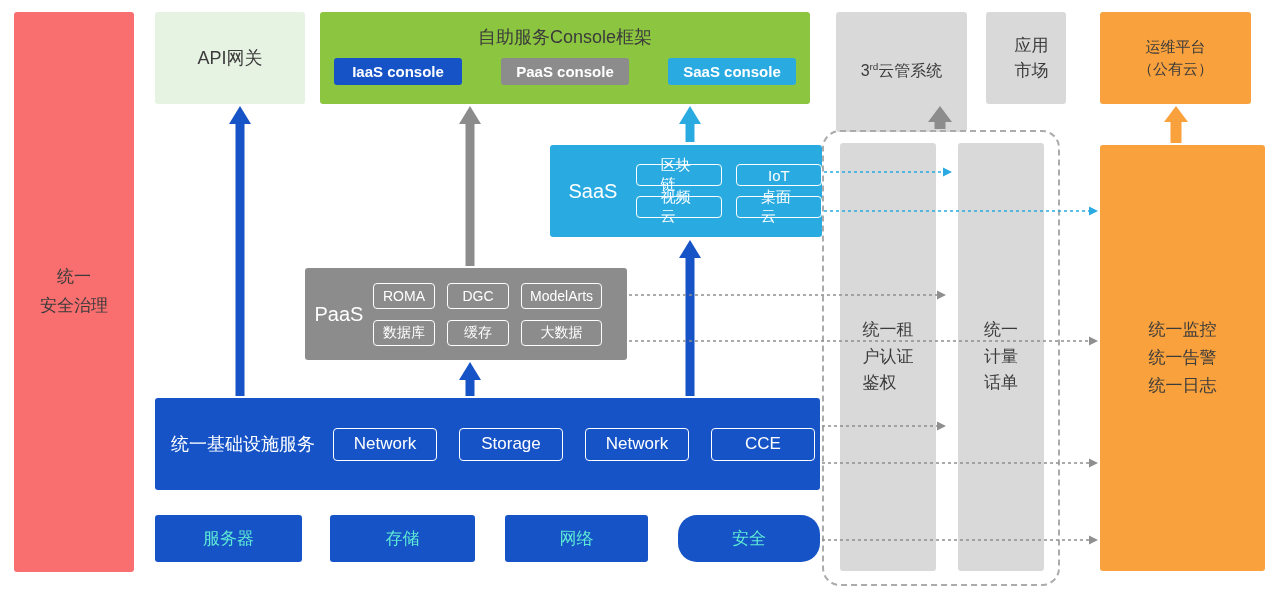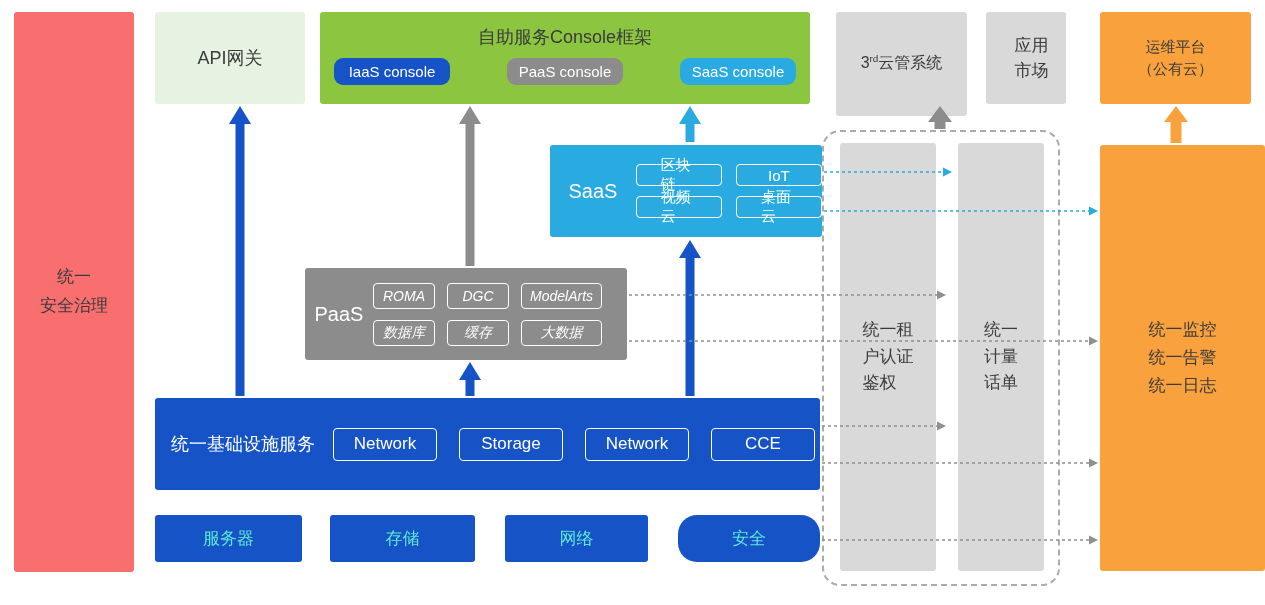--- a/index.html
+++ b/index.html
@@ -20,30 +20,30 @@
   .bg-cyan { background:var(--cyan); }
   .bg-orange { background:var(--orange); }
 
   .chip { display:flex; align-items:center; justify-content:center;
           border:1.5px solid #fff; border-radius:4px; color:#fff; background:transparent; }
 
   
   .console-frame { flex-direction:column; justify-content:flex-start; padding:9px 14px 0 14px; }
   .console-frame .title { font-size:18px; height:32px; display:flex; align-items:center; }
   .console-row { display:flex; width:100%; justify-content:space-between; margin-top:5px; }
-  .console-chip { width:116px; height:27px; display:flex; align-items:center; justify-content:center;
-                  border-radius:9px; color:#fff; font-size:15px; }
+  .console-chip { width:128px; height:27px; display:flex; align-items:center; justify-content:center;
+                  border-radius:3px; color:#fff; font-size:15px;font-weight:bold; }
 
   sup { font-size:0.62em; vertical-align:super; }
 
   
   .layer-label { color:#fff; font-size:20px; text-align:center; }
   .saas-grid { display:grid; grid-template-columns:auto auto; gap:10px 14px; }
   .saas-grid .chip { min-width:62px; height:22px; font-size:15px; padding:0 24px; }
-  .paas-grid { display:grid; grid-template-columns:auto auto auto; gap:11px 12px;font-style:italic; }
+  .paas-grid { display:grid; grid-template-columns:auto auto auto; gap:11px 12px; }
   .paas-grid .chip { min-width:62px; height:26px; font-size:14px; padding:0 8px; }
 
   
   .infra-label { color:#fff; font-size:18px; margin:0 18px 0 16px; white-space:nowrap; }
   .infra-chips { display:flex; gap:22px; }
   .infra-chips .chip { min-width:104px; height:33px; font-size:17px; padding:0 16px; }
 
   .resource { color:#5eead4; font-size:17px; }
 
   .dashed-panel { position:absolute; border:2px dashed var(--dash-border,#ababab); border-radius:18px; background:transparent; }
@@ -77,21 +77,21 @@
 
   <div class="box bg-green console-frame" style="left:320px; top:12px; width:490px; height:92px;">
     <div class="title dark">自助服务Console框架</div>
     <div class="console-row">
       <div class="console-chip bg-blue">IaaS console</div>
       <div class="console-chip bg-gray">PaaS console</div>
       <div class="console-chip bg-cyan">SaaS console</div>
     </div>
   </div>
 
-  <div class="box bg-light-gray" style="left:836px; top:12px; width:131px; height:104px;">
+  <div class="box bg-light-gray" style="left:836px; top:12px; width:131px; height:120px;">
     <div class="dark" style="font-size:16px;">
       <span>3</span><sup>rd</sup><span>云管系统</span>
     </div>
   </div>
 
   <div class="box bg-light-gray" style="left:986px; top:12px; width:80px; height:92px;padding-left:11px;">
     <div class="pre center dark" style="font-size:17px; line-height:1.5;">应用
 市场</div>
   </div>
 

